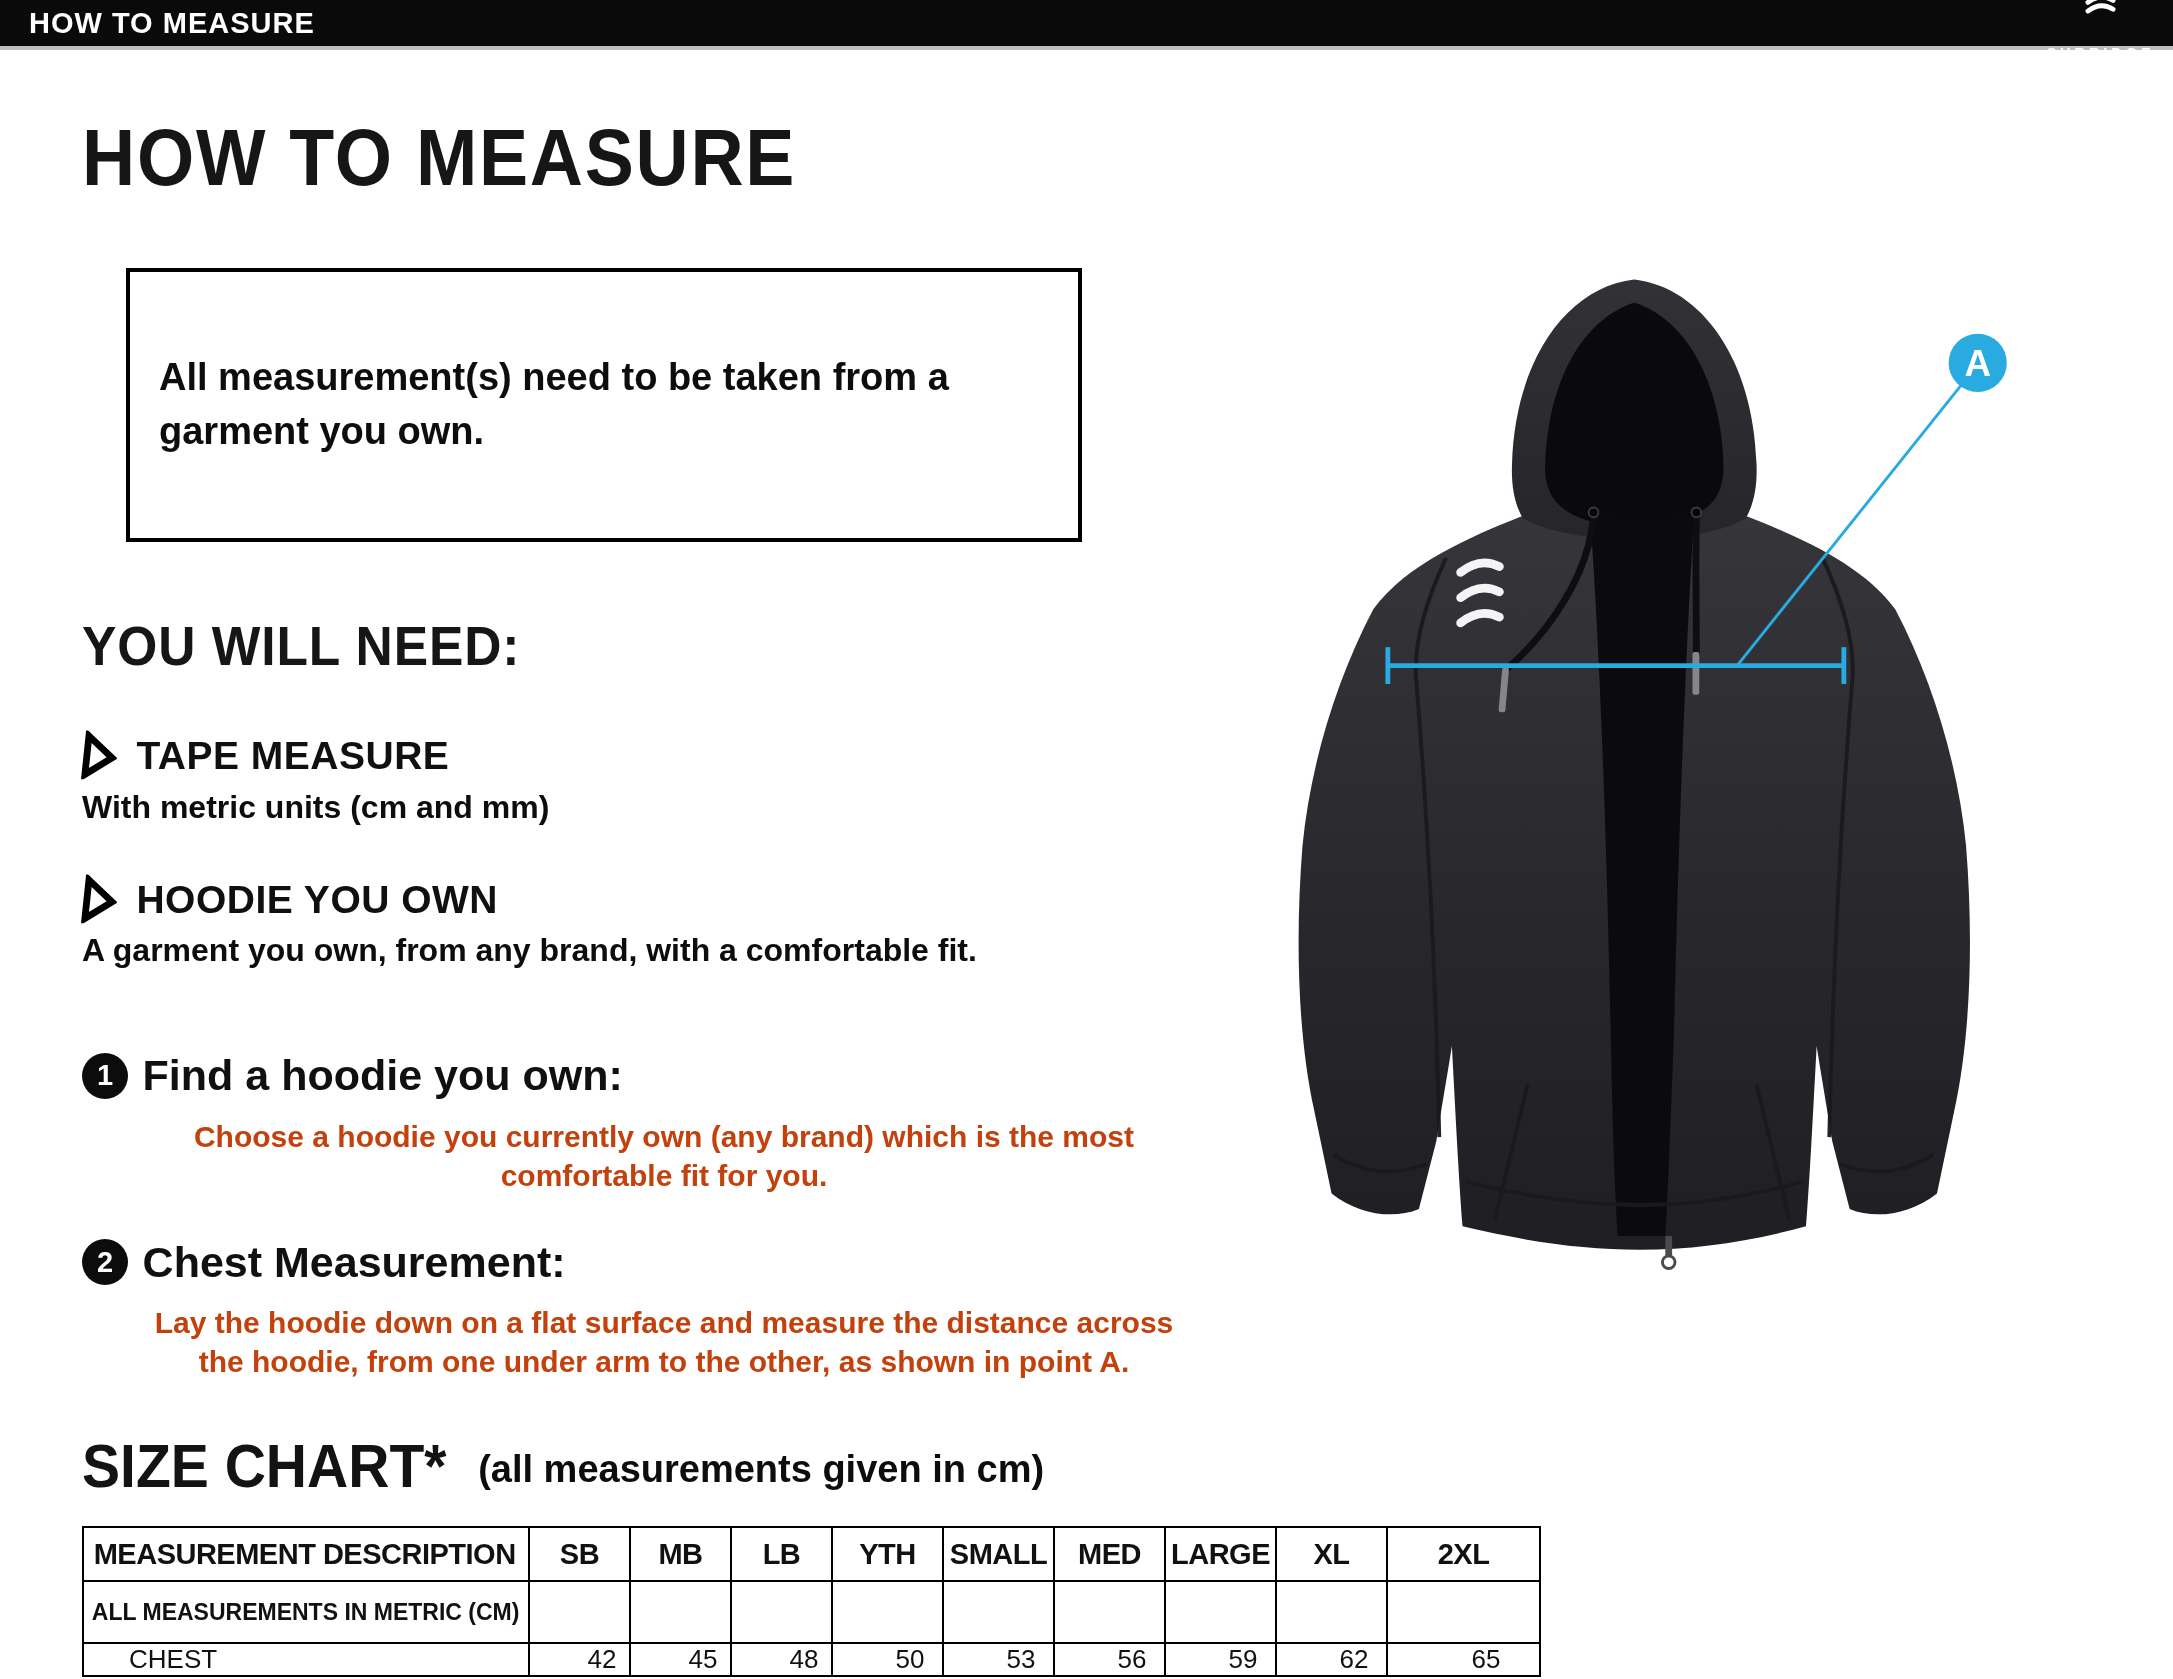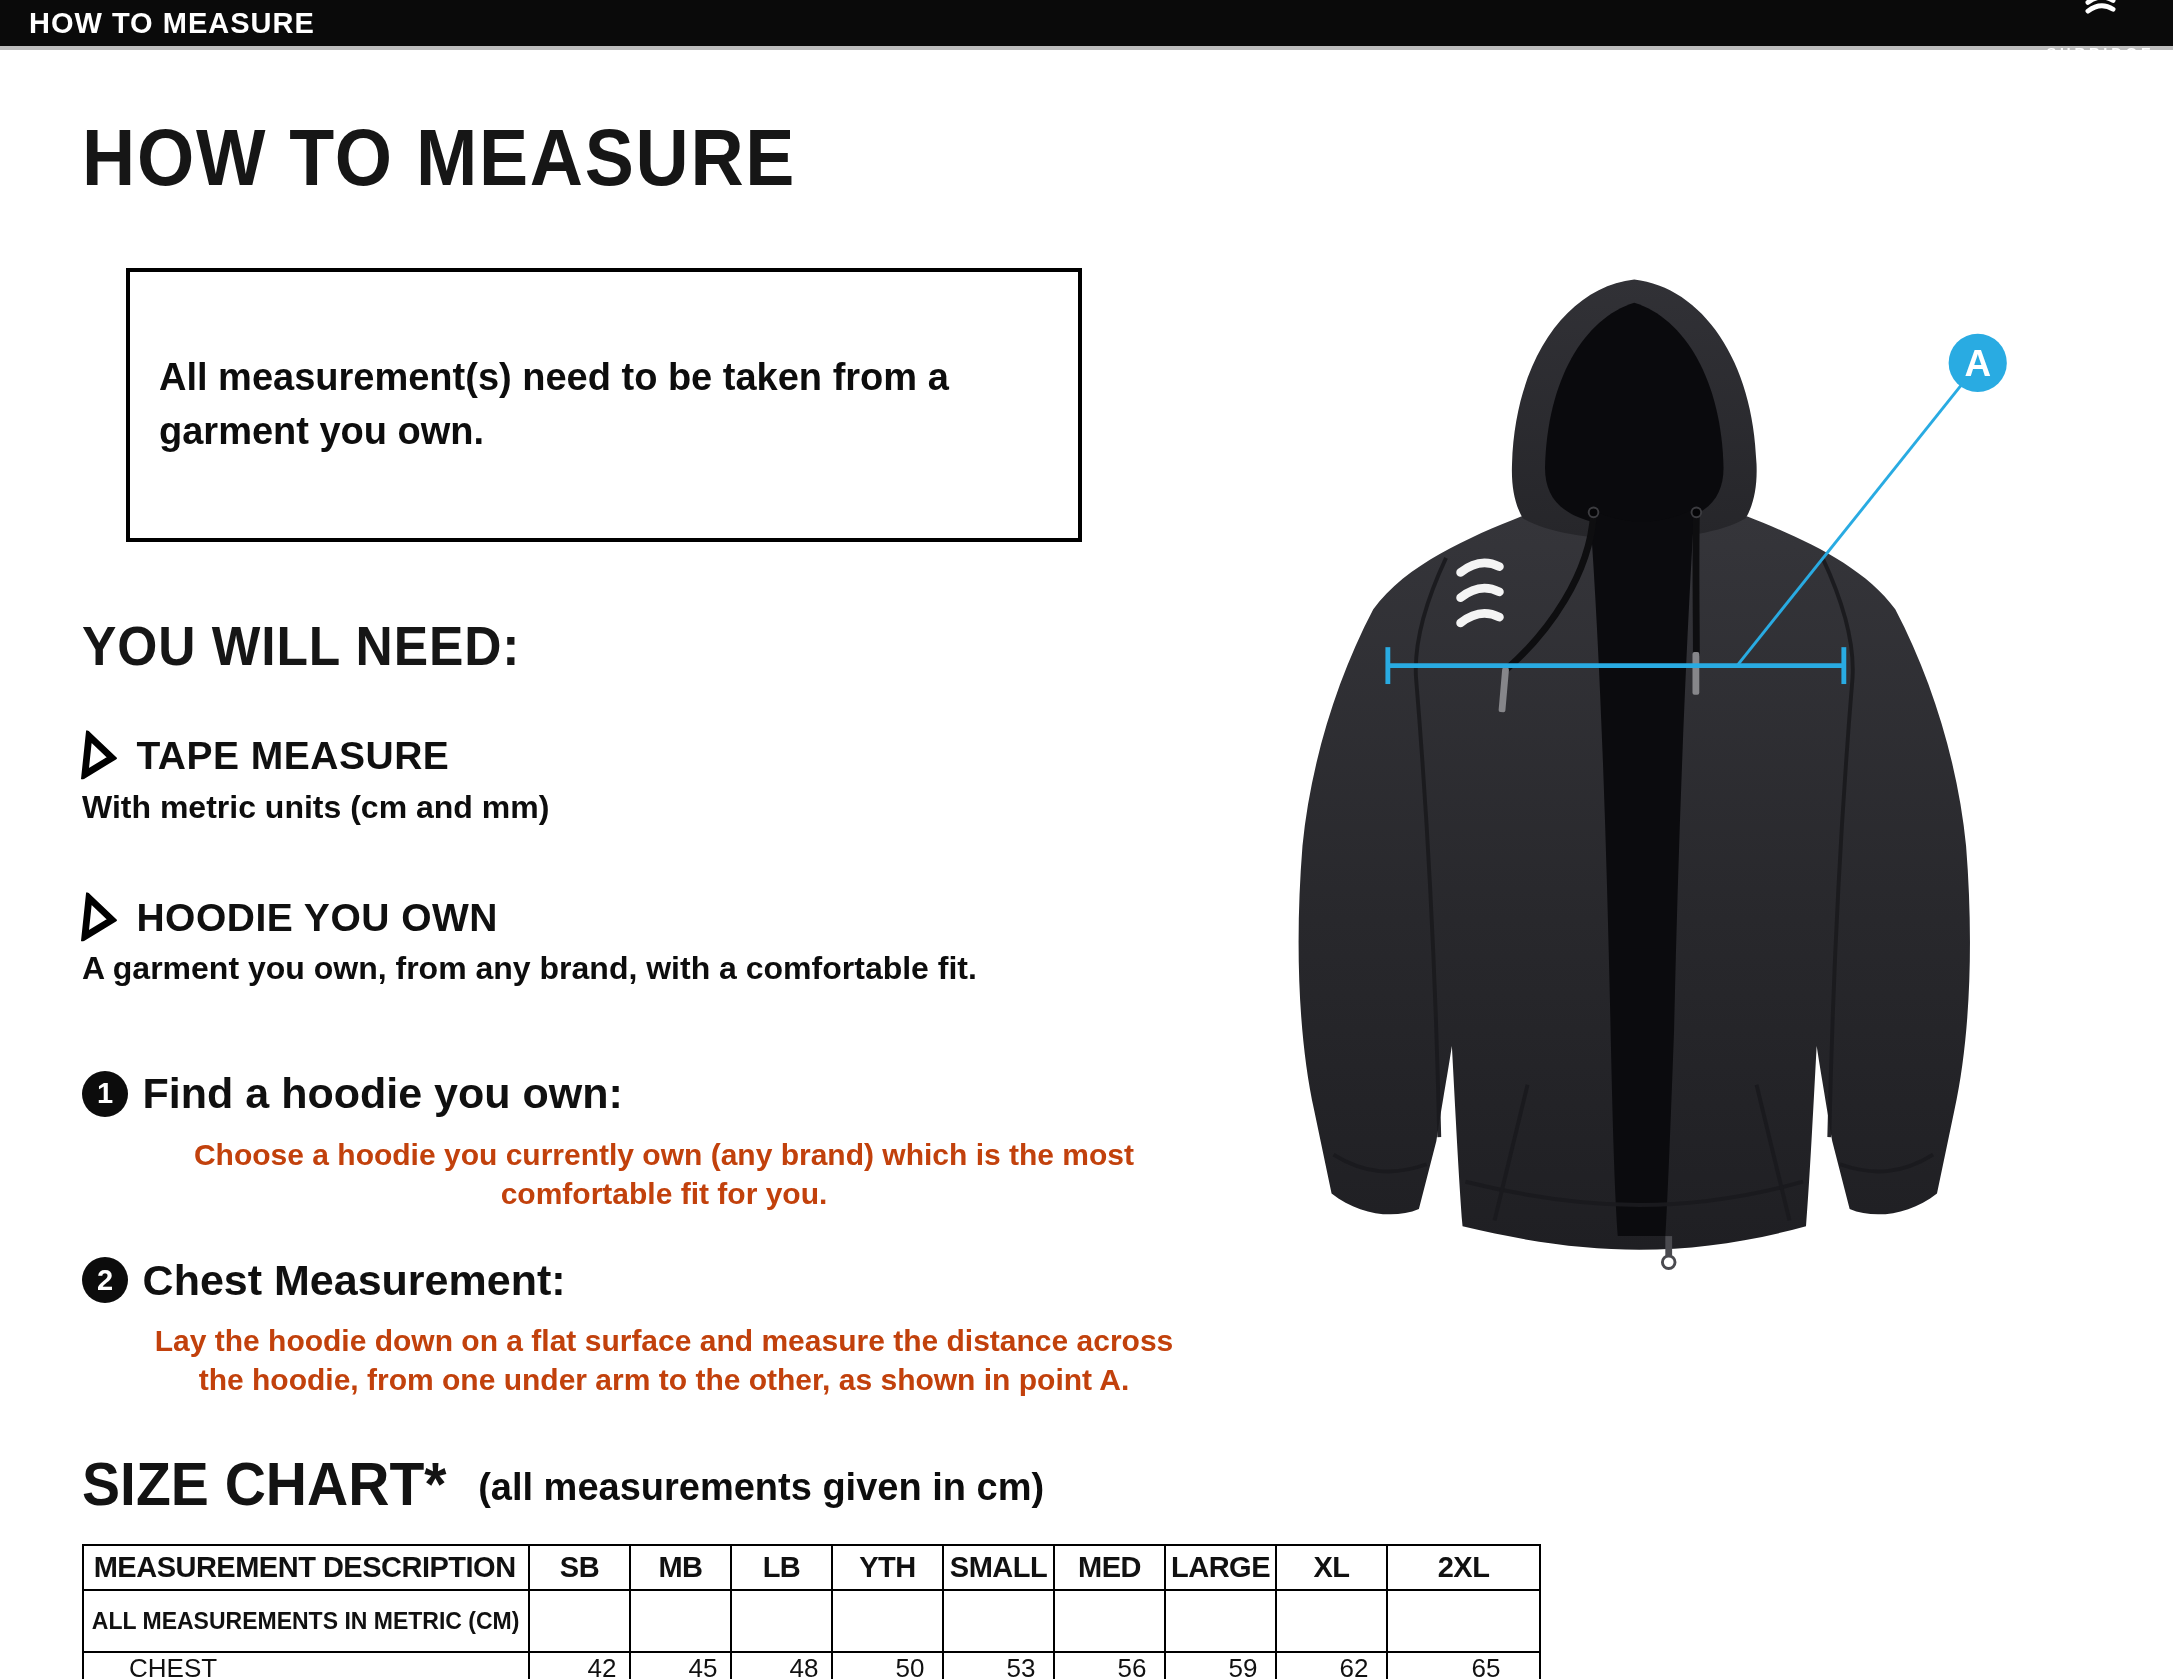--- a/index.html
+++ b/index.html
@@ -21,21 +21,21 @@
   .condense { display:inline-block; transform:scaleX(.92); transform-origin:left center; white-space:nowrap; }
 
   h1.page-title { margin-top:68px; font-size:80px; line-height:1; font-weight:bold; letter-spacing:1.9px; color:#161616; }
 
   .note-box { margin-top:70px; width:956px; border:4.9px solid #000; padding:25px 29px;
               font-size:38px; font-weight:bold; line-height:1.42; white-space:pre-line; color:#0d0d0d;margin-left:44px; }
 
   h2.need-heading { margin-top:76px; font-size:56px; line-height:1; font-weight:bold; letter-spacing:1px; color:#161616; }
 
   .need-item { margin-top:58px; }
-  .need-item + .need-item { margin-top:68px; }
+  .need-item + .need-item { margin-top:50px; }
   .need-head { display:flex; align-items:center; gap:19.4px; }
   .tri-icon { transform:rotate(6deg); }
   .need-title { font-size:39px; font-weight:bold; letter-spacing:0.5px; color:#101010;text-align:center; }
   .need-desc { margin-top:7.8px; font-size:32px; font-weight:bold; color:#0d0d0d; }
 
   .step { margin-top:82px; }
   .step + .step { margin-top:43px; }
   .step-head { display:flex; align-items:center; gap:14.6px; }
   .badge { width:46px; height:46px; border-radius:50%; background:#0c0c0c; color:#fff;
            display:flex; align-items:center; justify-content:center;
@@ -48,21 +48,21 @@
   .size-chart-title { font-size:62px; line-height:1; font-weight:bold; color:#131313; }
   .size-chart-sub { font-size:38px; font-weight:bold; padding-bottom:6.8px; color:#0d0d0d; }
 
   table.size-table { margin-top:29px; border-collapse:collapse; table-layout:fixed; width:1456px;
                      background:#fff; }
   .size-table th, .size-table td { border:2.9px solid #000; overflow:hidden; white-space:nowrap; }
   .size-table .c-desc { width:446px; }
   .size-table col.c-s  { width:101px; }
   .size-table col.c-m  { width:111px; }
   .size-table col.c-xl { width:153px; }
-  .size-table thead th { height:45px; font-size:29px; letter-spacing:-0.5px; }
+  .size-table thead th { height:54px; font-size:29px; letter-spacing:-0.5px; }
   .size-table thead th.desc { text-align:left; padding-left:9.7px; }
   .size-table tbody tr.metric-row td { height:62px; font-size:23px; font-weight:bold; }
   .size-table tbody tr.chest-row td { height:32px; font-size:26px; font-weight:normal;padding-left:45px; }
   .size-table td.lbl { text-align:left; padding-left:7.8px; }
   .size-table td.val { text-align:center; }
 
   
   .diagram { position:absolute; left:1281px; top:262px; width:757px; height:1009px; }
   .diagram svg { display:block; width:100%; height:100%; }
   .accent-stroke { stroke:var(--accent); }

